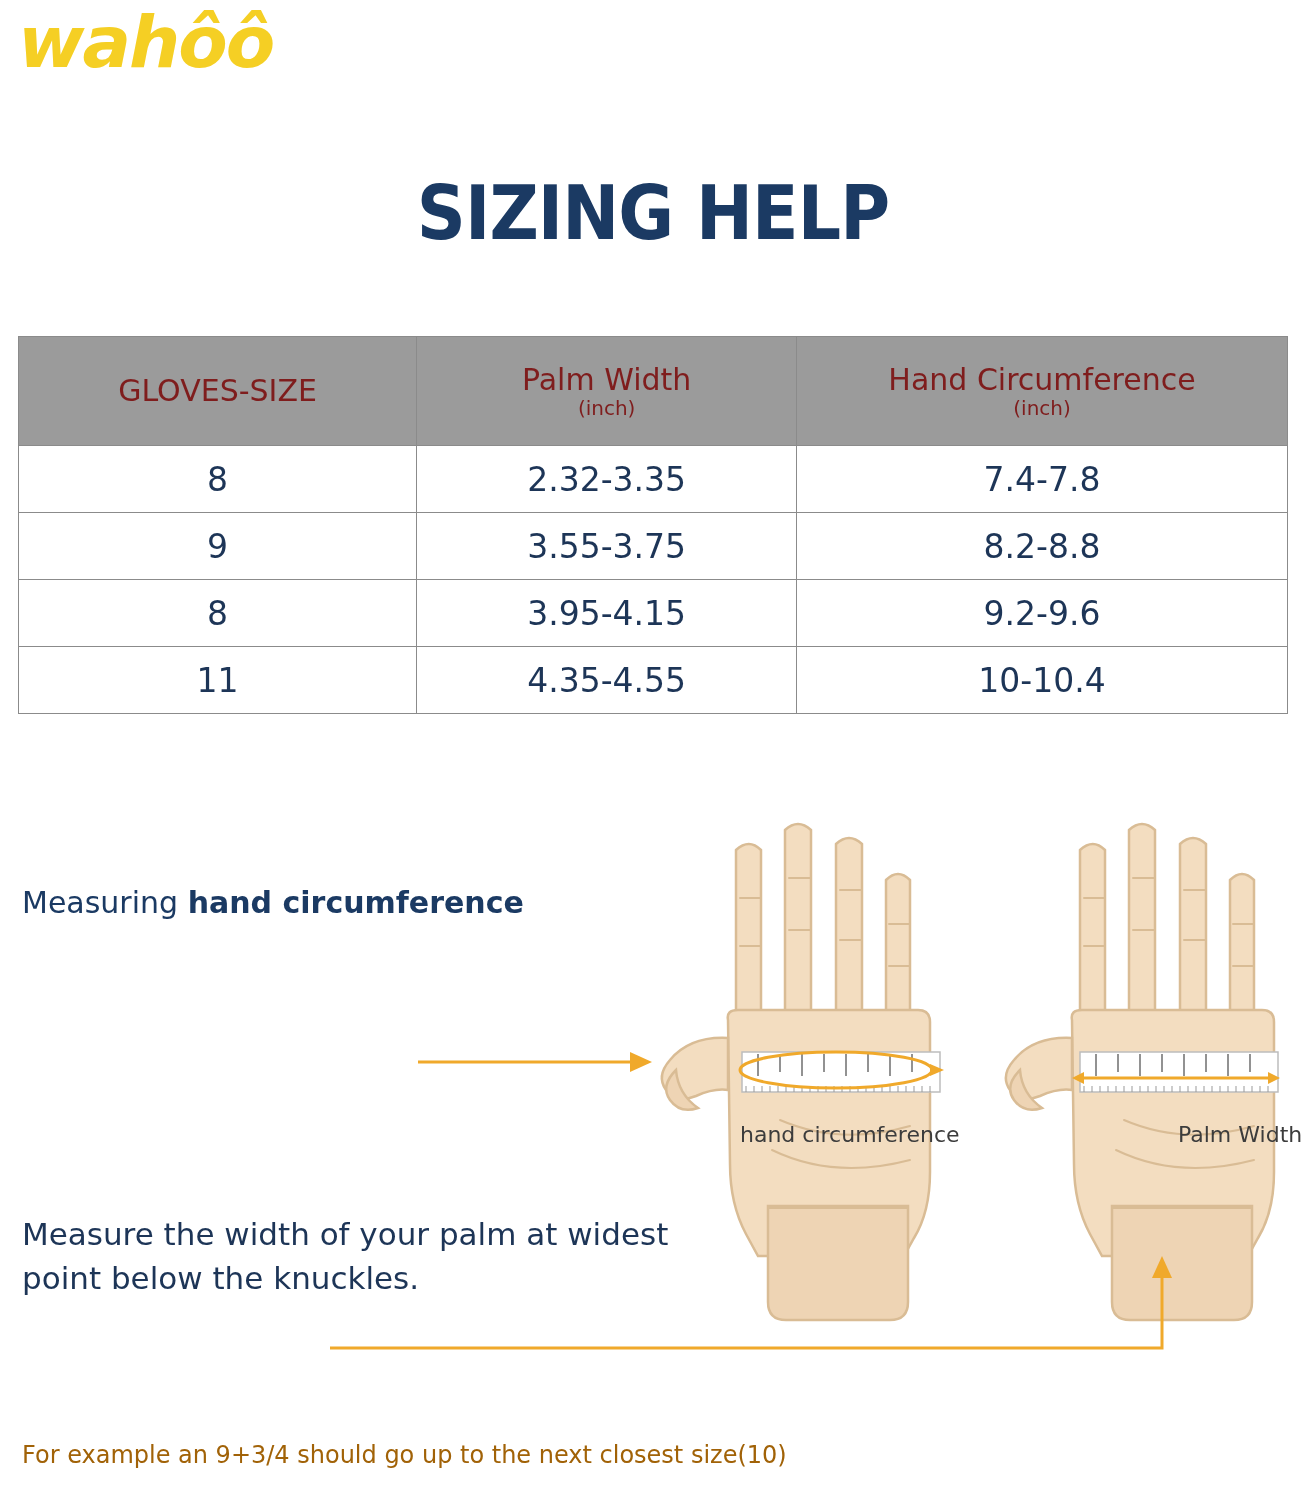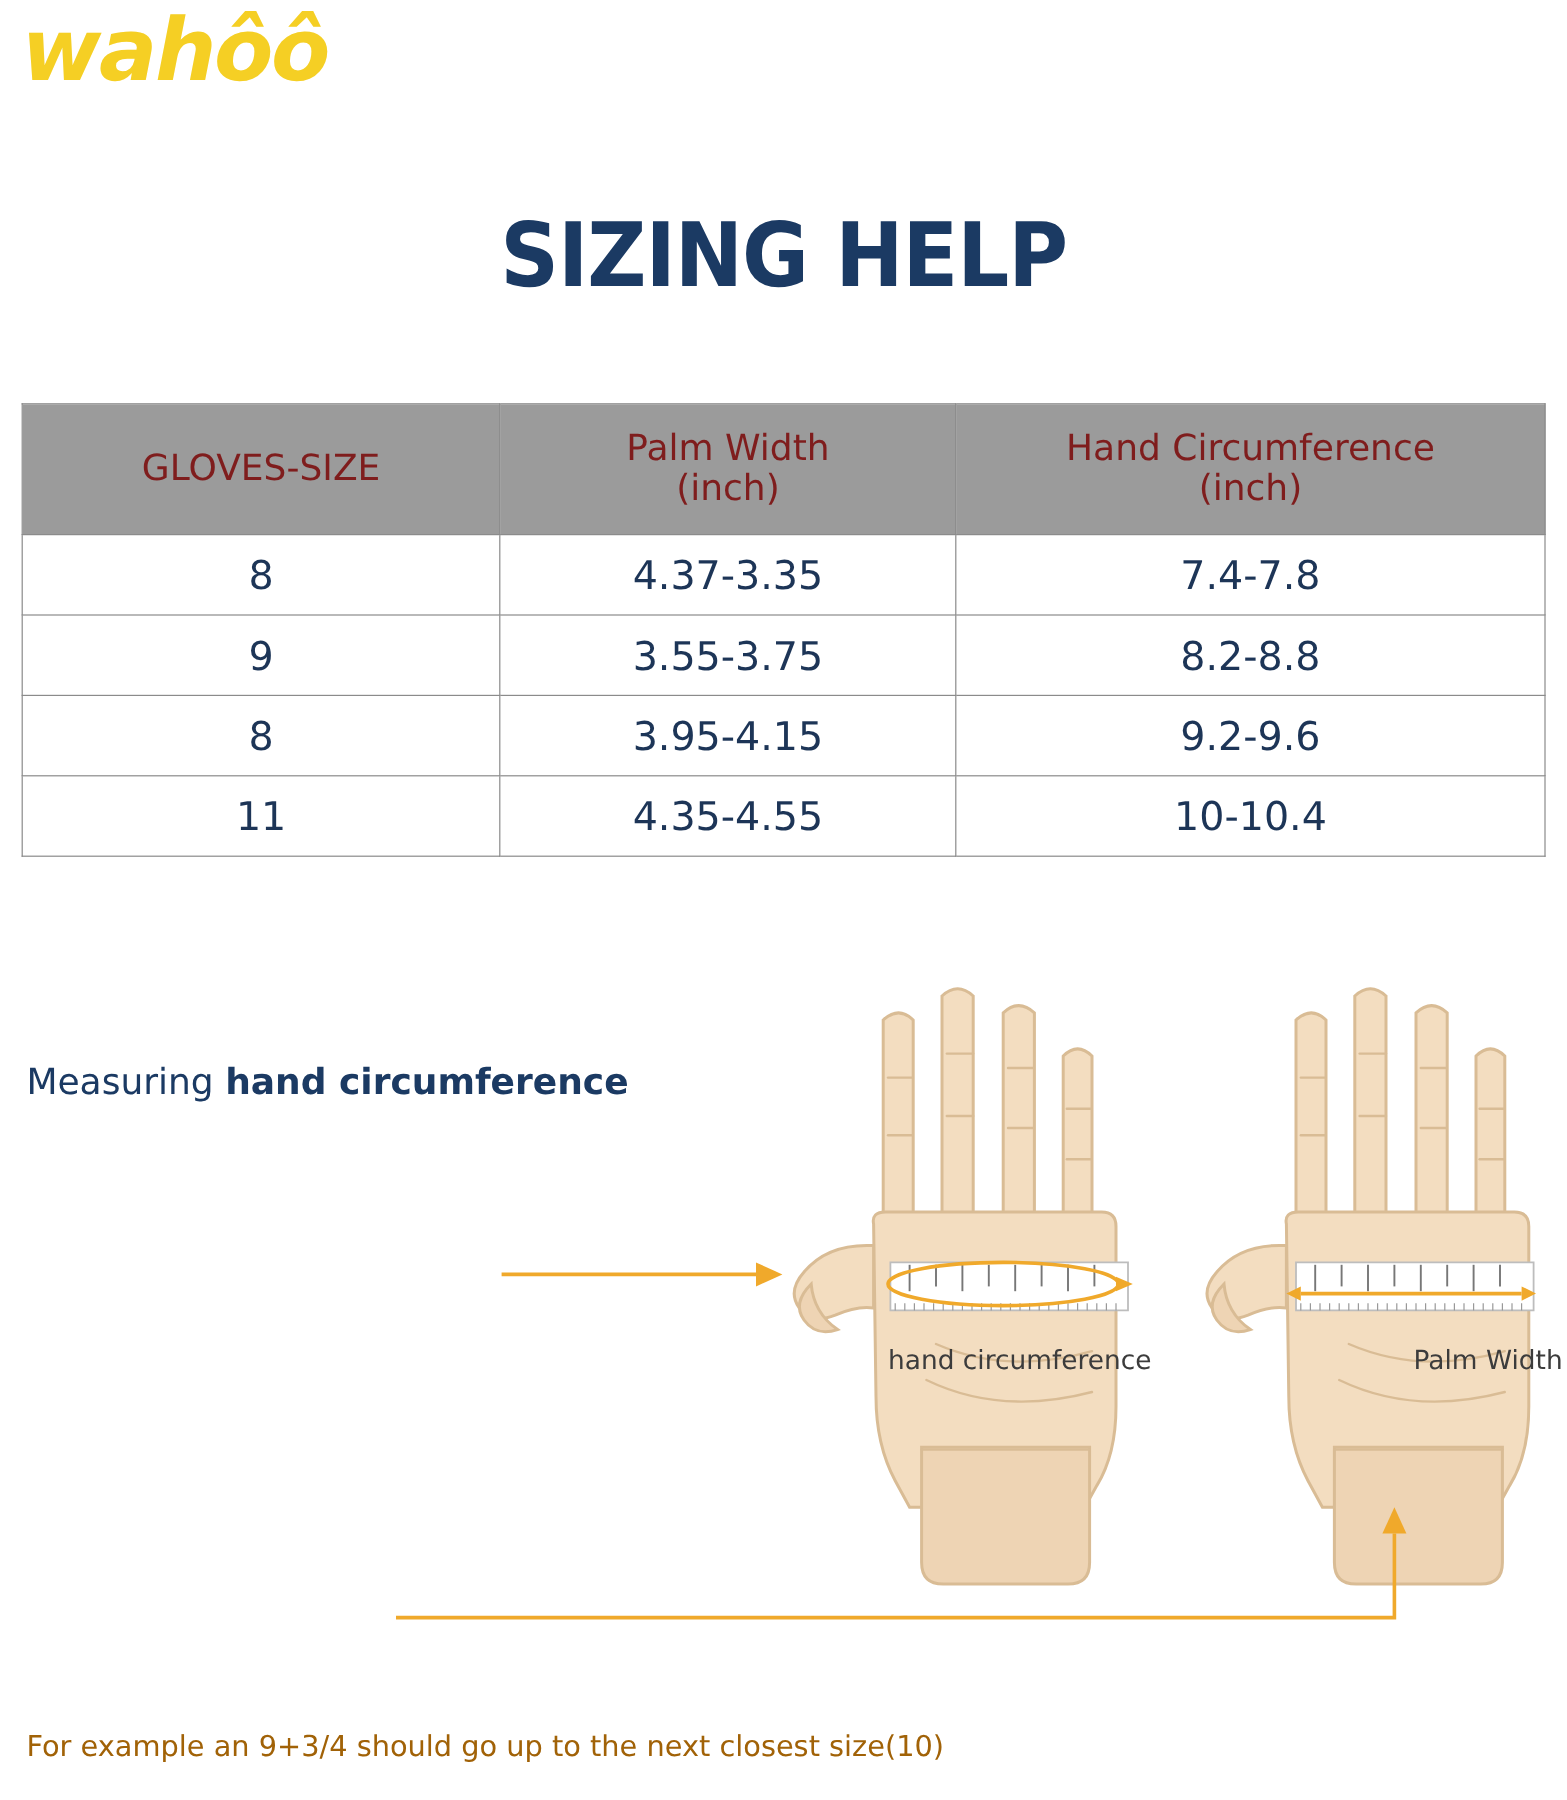--- a/index.html
+++ b/index.html
@@ -67,21 +67,21 @@
     background: #9b9b9b;
     color: #7f1d1d;
     font-weight: normal;
     font-size: 30px;
     height: 108px;
     line-height: 1.12;
     padding: 0 8px;
   }
   table.sizing thead th .sub {
     display: block;
-    font-size: 30px;
+    font-size: 20px;
   }
   table.sizing tbody td {
     font-size: 33px;
     height: 64px;
     background: #ffffff;
     font-weight: normal;
   }
   .col-1 { width: 31.3%; }
   .col-2 { width: 29.8%; }
   .col-3 { width: 38.9%; }
@@ -171,21 +171,21 @@
         </th>
         <th class="col-3">
           <span>Hand Circumference</span>
           <span class="sub">(inch)</span>
         </th>
       </tr>
     </thead>
     <tbody>
       <tr>
         <td>8</td>
-        <td>4.37-3.35</td>
+        <td>2.32-3.35</td>
         <td>7.4-7.8</td>
       </tr>
       <tr>
         <td>9</td>
         <td>3.55-3.75</td>
         <td>8.2-8.8</td>
       </tr>
       <tr>
         <td>8</td>
         <td>3.95-4.15</td>
@@ -353,20 +353,21 @@
 </div>
 
 <div class="caption" id="cap-circ">hand circumference</div>
 <div class="caption" id="cap-palm">Palm Width</div>
 
 <div class="instr" id="block-circ">
   <h2><span>Measuring </span><b>hand circumference</b></h2>
 </div>
 
 <div class="instr" id="block-palm">
+  <p>Measure the width of your palm at widest point below the knuckles.</p>
 </div>
 
 <div class="example">For example an 9+3/4 should go up to the next closest size(10)</div>
 
 <svg class="overlay" xmlns="http://www.w3.org/2000/svg">
 
   <line x1="418" y1="1062" x2="630" y2="1062" stroke="#f0a92b" stroke-width="3"></line>
   <polygon points="630,1052 652,1062 630,1072" fill="#f0a92b"></polygon>
 
   <polyline points="330,1348 1162,1348 1162,1278" fill="none" stroke="#f0a92b" stroke-width="3"></polyline>

